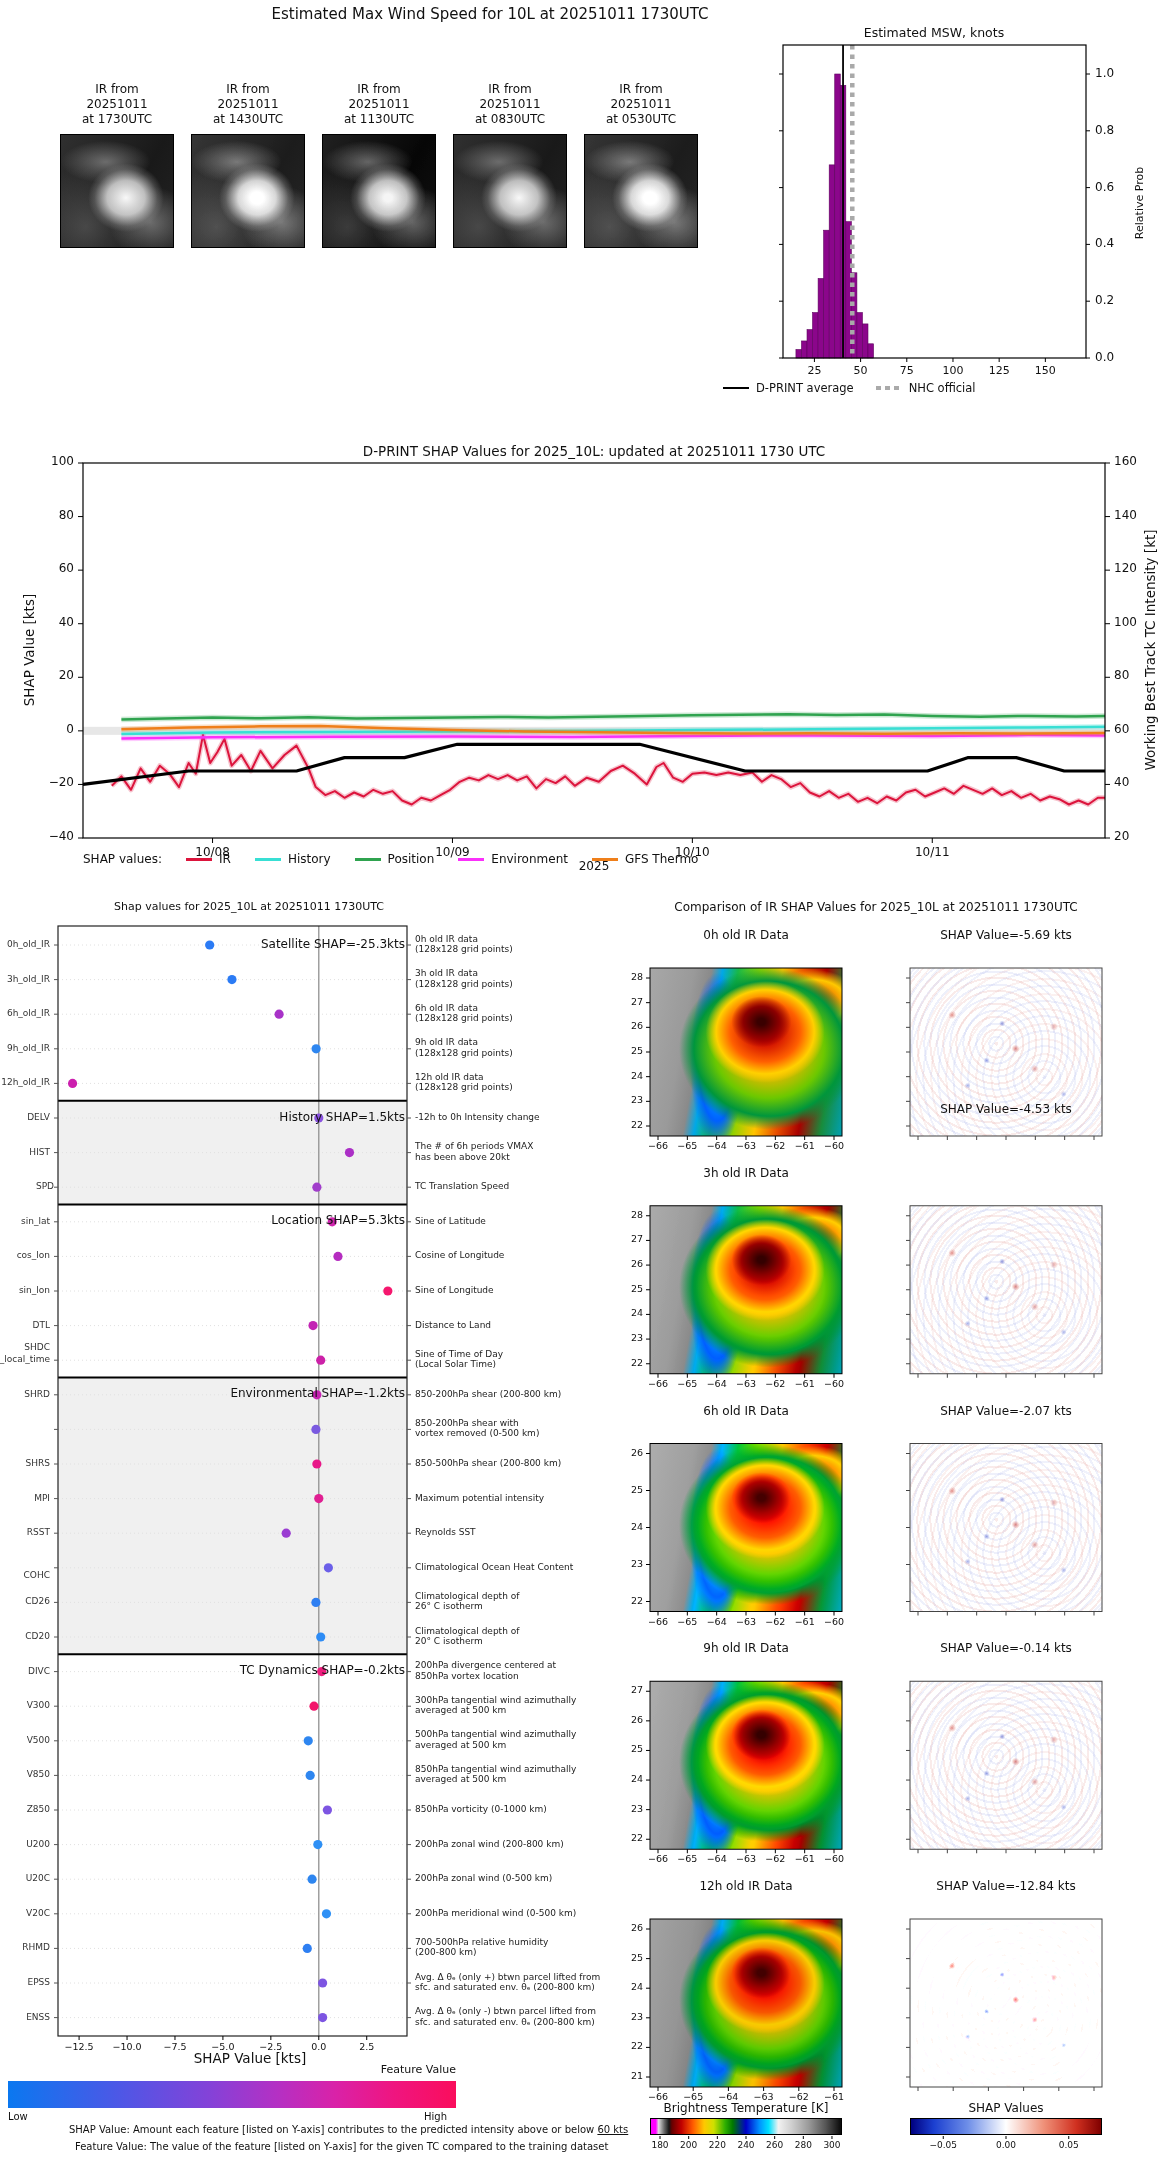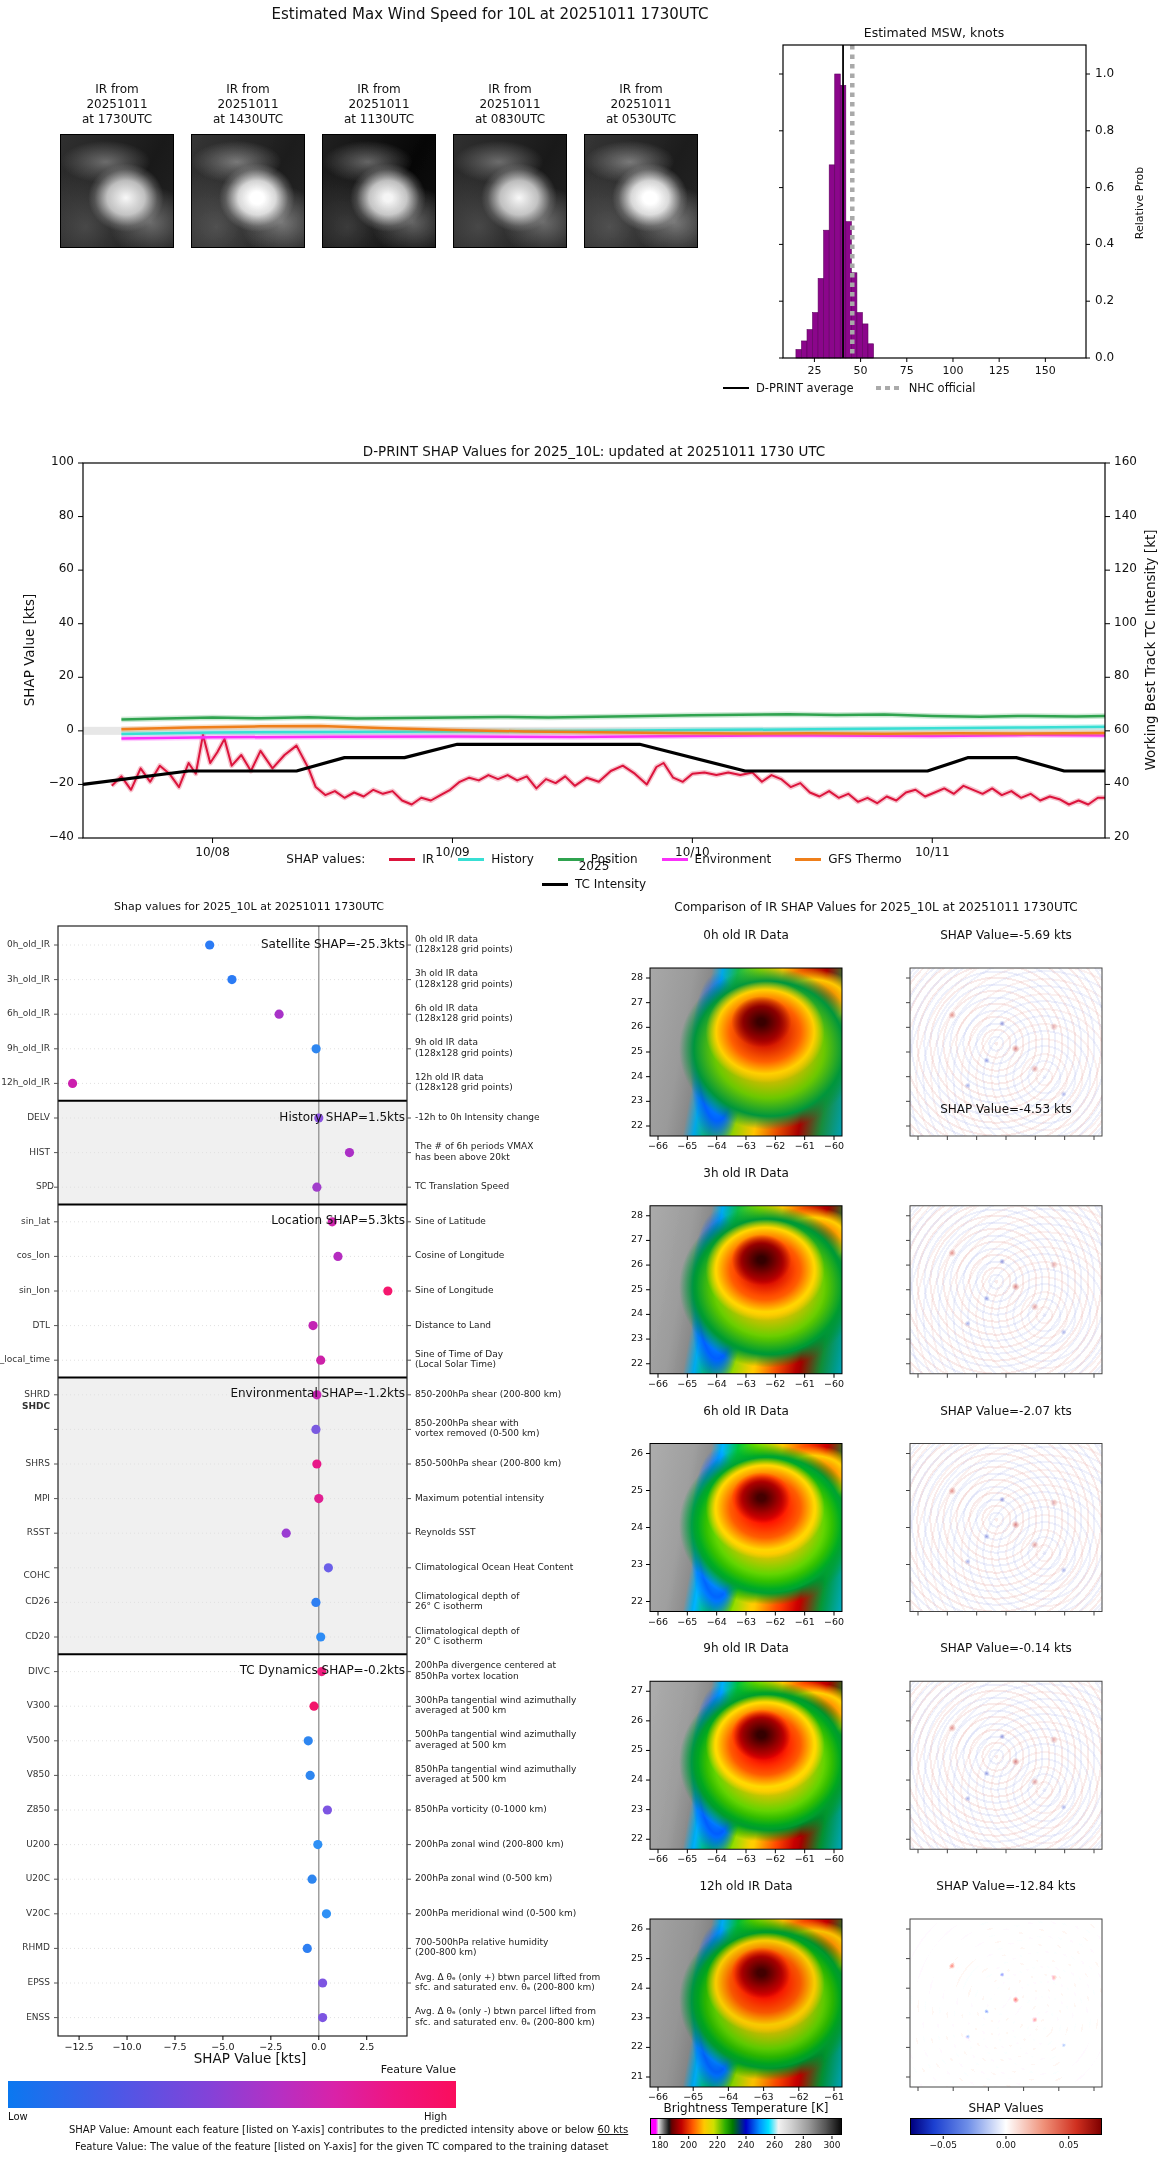--- a/index.html
+++ b/index.html
@@ -16,21 +16,21 @@
 .f11{font-size:11px}
 .f10{font-size:12px}
 .f9{font-size:9.5px}
 .f8{font-size:9px}
 .desc{line-height:10.5px;font-size:9px;color:#222}
 .ann{color:#111}
 .ink{color:#333}
 .u{text-decoration:underline}
 .bgdiv{position:absolute;box-sizing:border-box}
 
-.legrow{position:absolute;display:flex;justify-content:center;gap:24px;align-items:center}
+.legrow{position:absolute;display:flex;gap:24px;align-items:center}
 #hist-legend{left:723px;top:381px;width:430px;display:flex;gap:22px;align-items:center;position:absolute}
 #hist-legend .leg-item{font-size:11.5px}
 .leg-item{display:flex;align-items:center;gap:7px;font-size:12px;white-space:nowrap}
 .leg-prefix{font-size:12px;white-space:nowrap}
 .sw{display:inline-block;width:26px}
 
 #thumbs{position:absolute;left:60px;top:82px;display:flex;gap:17px}
 .thumb{width:114px}
 .thumb .cap{font-size:12px;text-align:center;line-height:15px;margin-bottom:7px}
 .thumb .img{width:114px;height:114px;border:1px solid #000;box-sizing:border-box;
@@ -555,26 +555,20 @@
       </span>
       <span class="leg-item">
         <span class="sw" style="height: 3px; background: rgb(250, 48, 250);"></span>
         <span>Environment</span>
       </span>
       <span class="leg-item">
         <span class="sw" style="height: 3px; background: rgb(239, 127, 26);"></span>
         <span>GFS Thermo</span>
       </span>
     </div>
-  <div class="legrow" id="ts-legend-2">
-      <span class="leg-item">
-        <span class="sw" style="height: 3px; background: rgb(0, 0, 0);"></span>
-        <span>TC Intensity</span>
-      </span>
-    </div>
 
   <div class="lbl f11 c" id="dp-title">Shap values for 2025_10L at 20251011 1730UTC</div>
   <div class="lbl f13 c" id="dp-xlabel">SHAP Value [kts]</div>
   <div class="lbl f11 r" id="fv-label">Feature Value</div>
   <div class="bgdiv" id="fv-cbar"></div>
   <div class="lbl" id="fv-low">Low</div>
   <div class="lbl" id="fv-high">High</div>
   <div class="lbl" id="fn1"><span>SHAP Value: Amount each feature [listed on Y-axis] contributes to the predicted intensity above or below </span><span class="u">60 kts</span></div>
   <div class="lbl" id="fn2">Feature Value: The value of the feature [listed on Y-axis] for the given TC compared to the training dataset</div>
 
@@ -671,21 +665,21 @@
     </div>
     <div class="lbl f8 r ink" style="left: 50px; top: 1354.2px;">sin_local_time</div>
     <div class="lbl desc" style="left: 415px; top: 1348.7px;">
       <div>Sine of Time of Day</div>
       <div>(Local Solar Time)</div>
     </div>
     <div class="lbl f8 r ink" style="left: 50px; top: 1388.8px;">SHRD</div>
     <div class="lbl desc" style="left: 415px; top: 1388.8px;">
       <div>850-200hPa shear (200-800 km)</div>
     </div>
-    <div class="lbl f8 r ink" style="left: 50px; top: 1401px; font-weight: bold;">SHDC</div>
+    <div class="lbl f8 r ink" style="left: 50px; top: 1342px;">SHDC</div>
     <div class="lbl desc" style="left: 415px; top: 1417.9px;">
       <div>850-200hPa shear with</div>
       <div>vortex removed (0-500 km)</div>
     </div>
     <div class="lbl f8 r ink" style="left: 50px; top: 1458px;">SHRS</div>
     <div class="lbl desc" style="left: 415px; top: 1458px;">
       <div>850-500hPa shear (200-800 km)</div>
     </div>
     <div class="lbl f8 r ink" style="left: 50px; top: 1492.6px;">MPI</div>
     <div class="lbl desc" style="left: 415px; top: 1492.6px;">

